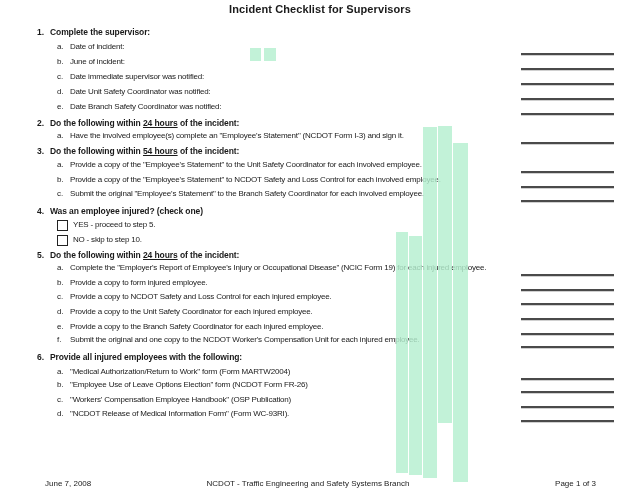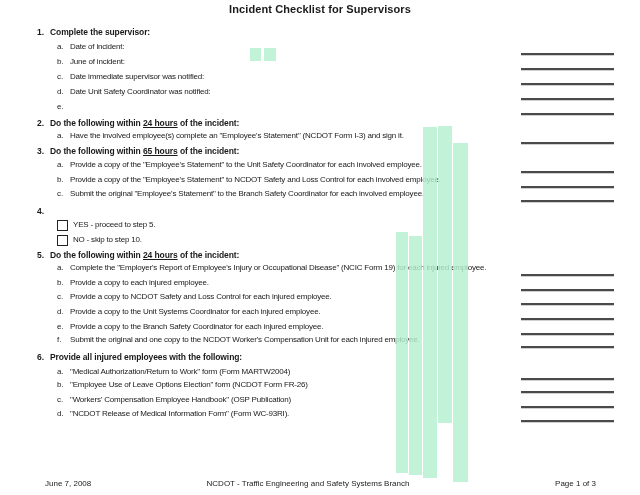--- a/index.html
+++ b/index.html
@@ -59,55 +59,57 @@
     <span class="txt">Date immediate supervisor was notified:</span>
     <span class="answer-line"></span>
   </div>
   <div class="row sub" style="top:87px">
     <span class="marker">d.</span>
     <span class="txt">Date Unit Safety Coordinator was notified:</span>
     <span class="answer-line"></span>
   </div>
   <div class="row sub" style="top:102px">
     <span class="marker">e.</span>
+    <span class="txt">Date Branch Safety Coordinator was notified:</span>
     <span class="answer-line"></span>
   </div>
 
   <div class="row hdr" style="top:118px">
     <span class="marker">2.</span>
     <span class="txt"><span>Do the following within </span><span class="u">24 hours</span><span> of the incident:</span></span>
   </div>
   <div class="row sub" style="top:131px">
     <span class="marker">a.</span>
     <span class="txt">Have the involved employee(s) complete an "Employee's Statement" (NCDOT Form I-3) and sign it.</span>
     <span class="answer-line"></span>
   </div>
 
   <div class="row hdr" style="top:146px">
     <span class="marker">3.</span>
-    <span class="txt"><span>Do the following within </span><span class="u">65 hours</span><span> of the incident:</span></span>
+    <span class="txt"><span>Do the following within </span><span class="u">54 hours</span><span> of the incident:</span></span>
   </div>
   <div class="row sub" style="top:160px">
     <span class="marker">a.</span>
     <span class="txt">Provide a copy of the "Employee's Statement" to the Unit Safety Coordinator for each involved employee.</span>
     <span class="answer-line"></span>
   </div>
   <div class="row sub" style="top:175px">
     <span class="marker">b.</span>
     <span class="txt">Provide a copy of the "Employee's Statement" to NCDOT Safety and Loss Control for each involved employee.</span>
     <span class="answer-line"></span>
   </div>
   <div class="row sub" style="top:189px">
     <span class="marker">c.</span>
     <span class="txt">Submit the original "Employee's Statement" to the Branch Safety Coordinator for each involved employee.</span>
     <span class="answer-line"></span>
   </div>
 
   <div class="row hdr" style="top:206px">
     <span class="marker">4.</span>
+    <span class="txt"><span>Was an employee injured? (check one)</span></span>
   </div>
   <div class="row cbrow" style="top:220px">
     <span class="cb"></span>
     <span class="txt">YES - proceed to step 5.</span>
   </div>
   <div class="row cbrow" style="top:235px">
     <span class="cb"></span>
     <span class="txt">NO - skip to step 10.</span>
   </div>
 
@@ -115,31 +117,31 @@
     <span class="marker">5.</span>
     <span class="txt"><span>Do the following within </span><span class="u">24 hours</span><span> of the incident:</span></span>
   </div>
   <div class="row sub" style="top:263px">
     <span class="marker">a.</span>
     <span class="txt">Complete the "Employer's Report of Employee's Injury or Occupational Disease" (NCIC Form 19) for each injured employee.</span>
     <span class="answer-line"></span>
   </div>
   <div class="row sub" style="top:278px">
     <span class="marker">b.</span>
-    <span class="txt">Provide a copy to each injured employee.</span>
+    <span class="txt">Provide a copy to form injured employee.</span>
     <span class="answer-line"></span>
   </div>
   <div class="row sub" style="top:292px">
     <span class="marker">c.</span>
     <span class="txt">Provide a copy to NCDOT Safety and Loss Control for each injured employee.</span>
     <span class="answer-line"></span>
   </div>
   <div class="row sub" style="top:307px">
     <span class="marker">d.</span>
-    <span class="txt">Provide a copy to the Unit Systems Coordinator for each injured employee.</span>
+    <span class="txt">Provide a copy to the Unit Safety Coordinator for each injured employee.</span>
     <span class="answer-line"></span>
   </div>
   <div class="row sub" style="top:322px">
     <span class="marker">e.</span>
     <span class="txt">Provide a copy to the Branch Safety Coordinator for each injured employee.</span>
     <span class="answer-line"></span>
   </div>
   <div class="row sub" style="top:335px">
     <span class="marker">f.</span>
     <span class="txt">Submit the original and one copy to the NCDOT Worker's Compensation Unit for each injured employee.</span>

